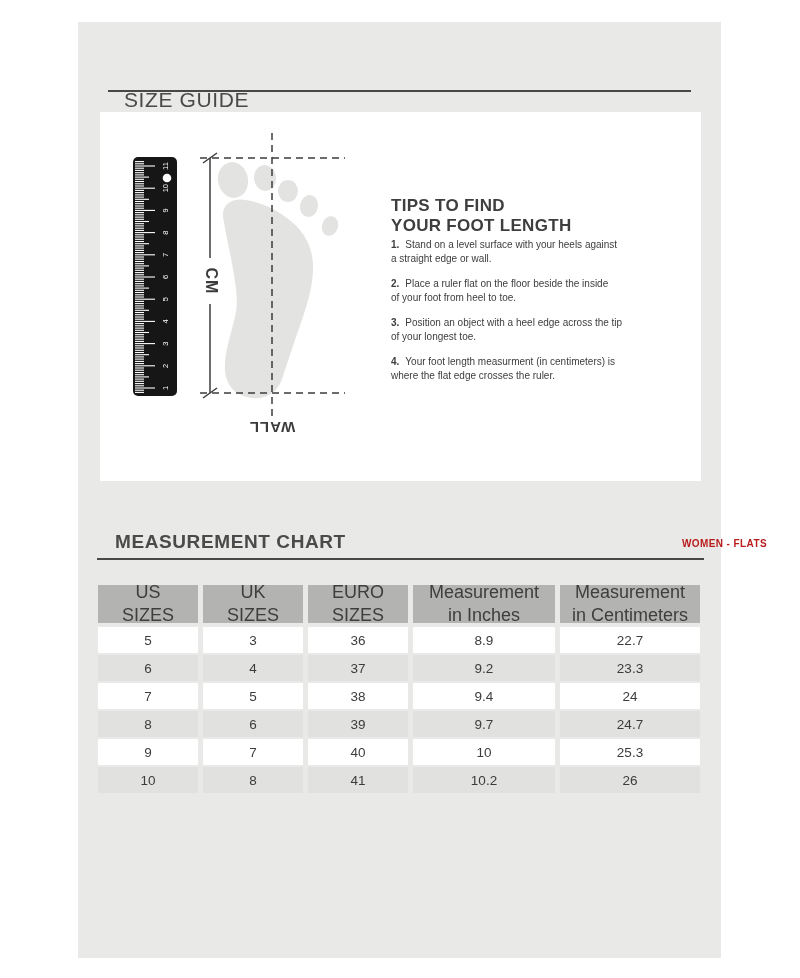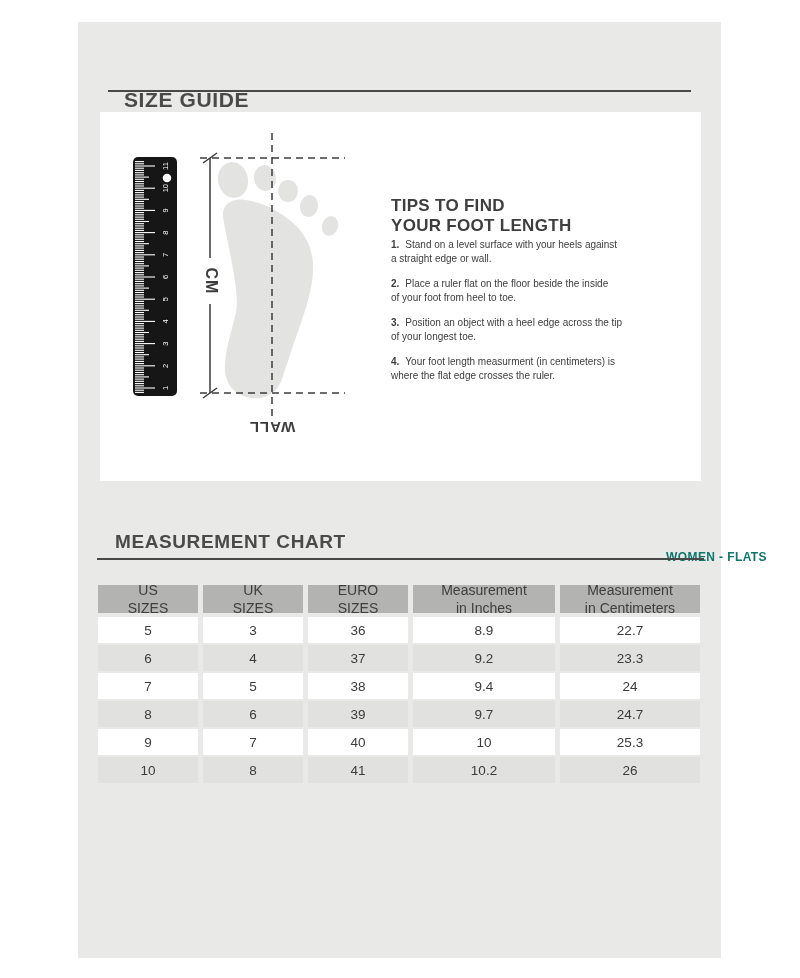--- a/index.html
+++ b/index.html
@@ -1,43 +1,43 @@
 <!DOCTYPE html>
 <html><head>
 <meta charset="utf-8">
 <style>
   html,body{margin:0;padding:0;background:#ffffff;font-family:"Liberation Sans",sans-serif;}
   .page{position:relative;width:800px;height:978px;background:#ffffff;overflow:hidden;}
   .card{position:absolute;left:78px;top:22px;width:643px;height:936px;background:#e9e9e7;}
 
-  .page-title{position:absolute;left:30px;top:50px;margin:16px;font-size:21px;font-weight:700;
+  .page-title{position:absolute;left:30px;top:50px;margin:16px;font-size:21px;font-weight:400;
     letter-spacing:.6px;color:#4a4a4a;}
   .title-rule{position:absolute;left:30px;top:68px;width:583px;height:2px;background:#484848;}
 
   .panel{position:absolute;left:22px;top:90px;width:601px;height:369px;background:#ffffff;}
   .diagram{position:absolute;left:0;top:0;}
 
   .tips{position:absolute;left:291px;top:84px;width:312px;color:#3d3d3d;}
   .tips h2{margin:0 0 2px 0;font-size:17px;line-height:1.18;letter-spacing:.3px;color:#3e3e3e;
     white-space:pre-line;font-weight:700;}
   .tip{margin:0 0 11px 0;font-size:10px;line-height:1.4;}
   .tip b{margin-right:6px;}
   .tip span{white-space:pre-line;}
 
   .chart-head{position:absolute;left:0;top:505px;width:720px;height:32px;}
   .chart-title{position:absolute;left:37px;top:4px;margin:0;font-size:19px;font-weight:700;
     letter-spacing:.6px;color:#4a4a4a;}
-  .chart-cat{position:absolute;right:31px;top:11px;font-size:12px;font-weight:700;
-    letter-spacing:.4px;color:#0f766e;margin-top:12px;}
+  .chart-cat{position:absolute;right:31px;top:11px;font-size:10px;font-weight:700;
+    letter-spacing:.4px;color:#b91c1c;}
   .chart-rule{position:absolute;left:19px;top:536px;width:607px;height:2px;background:#484848;}
 
   .size-table{position:absolute;left:20px;top:563px;width:602px;}
   .t-head,.t-body{display:grid;grid-template-columns:100px 100px 100px 142px 140px;column-gap:5px;}
   .t-head{margin-bottom:4px;}
-  .th{height:28px;background:#b3b3b2;color:#3e3e3e;font-size:14px;line-height:1.3;
+  .th{height:38px;background:#b3b3b2;color:#3e3e3e;font-size:18px;line-height:1.3;
     display:flex;align-items:center;justify-content:center;text-align:center;white-space:pre-line;}
   .t-body{row-gap:2px;}
   .td{height:26px;background:#ffffff;color:#3c3c3c;font-size:13.5px;
     display:flex;align-items:center;justify-content:center;}
   .td.alt{background:#e1e1df;}
 </style>
 </head>
 <body>
 
 <div class="page">

